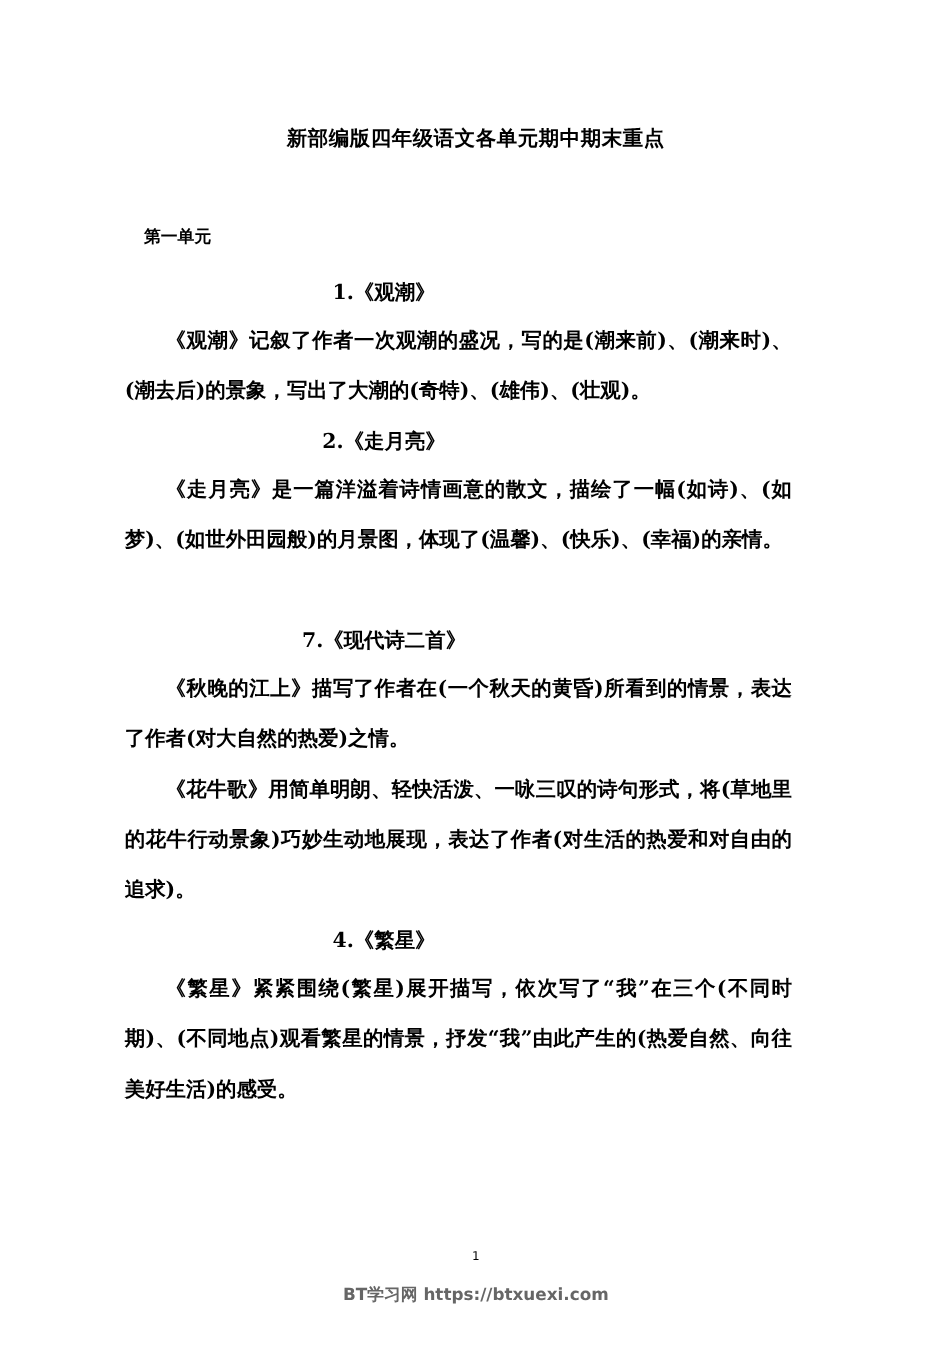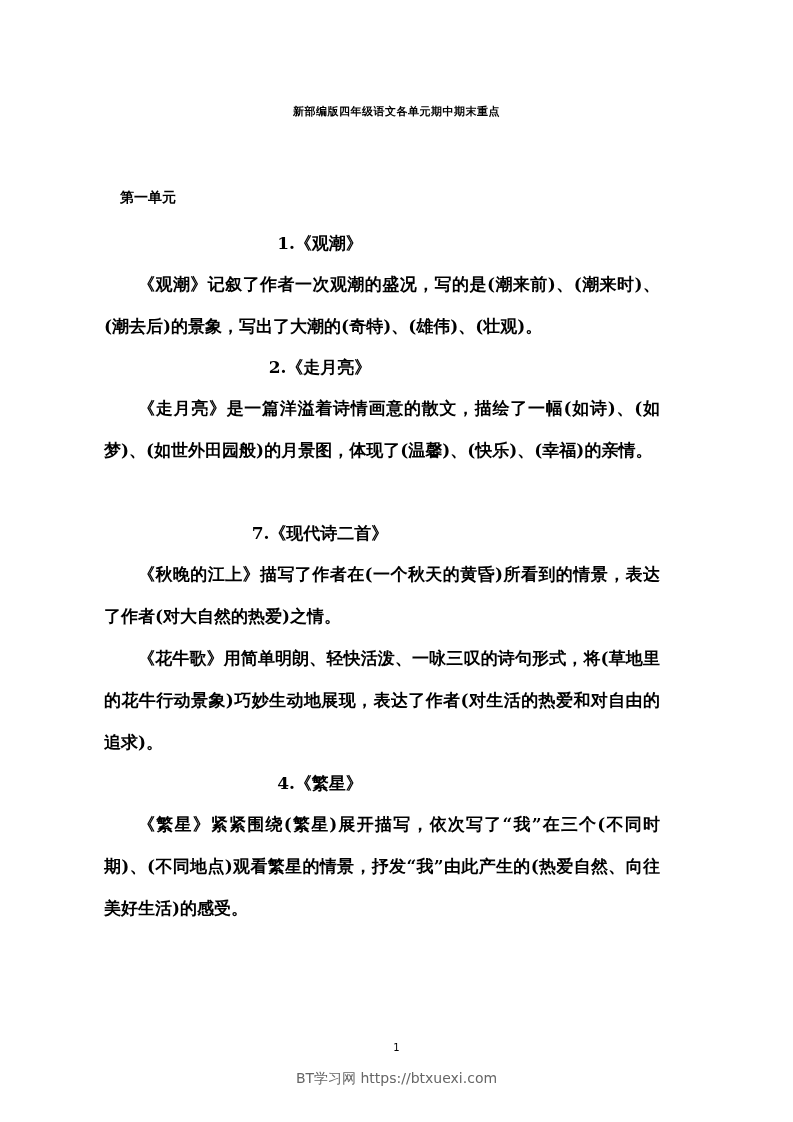--- a/index.html
+++ b/index.html
@@ -1,28 +1,28 @@
 <!DOCTYPE html>
 <html><head>
 <meta charset="utf-8">
 <style>
   html, body { margin:0; padding:0; background:#ffffff; }
   body { width:793px; height:1122px; position:relative; overflow:hidden;
          font-family:"DejaVu Serif", "Liberation Serif", serif; color:#000; }
   .page { position:absolute; left:0; top:0; width:793px; height:1122px; }
   .title { position:absolute; top:104px; left:0; width:793px; text-align:center;
-           font-size:11px; font-weight:bold; letter-spacing:0.5px; }
+           font-size:17px; font-weight:bold; letter-spacing:0.5px; }
   .unit { position:absolute; top:189px; left:120px; font-size:14px; font-weight:bold; }
   .heading { position:absolute; left:0; width:640px; text-align:center; font-size:17px; font-weight:bold; }
   .para { position:absolute; left:104px; width:556px; font-size:17px; font-weight:bold;
           line-height:42px; text-indent:34px; text-align:justify; }
   .pnum { position:absolute; top:1042px; left:0; width:793px; text-align:center;
           font-size:10px; font-family:"DejaVu Sans", sans-serif; color:#000; }
   .footer { position:absolute; top:1070px; left:0; width:793px; text-align:center;
-            font-size:14px; font-family:"DejaVu Sans", sans-serif; color:#666; }
+            font-size:14px; font-family:"DejaVu Sans", sans-serif; color:#666;font-weight:bold; }
 </style>
 </head>
 <body>
 
 <div class="page">
   <div class="title">新部编版四年级语文各单元期中期末重点</div>
   <div class="unit">第一单元</div>
 
   <div class="heading" style="top:232px">1.《观潮》</div>
   <div class="para" style="top:263px">《观潮》记叙了作者一次观潮的盛况，写的是(潮来前)、(潮来时)、(潮去后)的景象，写出了大潮的(奇特)、(雄伟)、(壮观)。</div>

